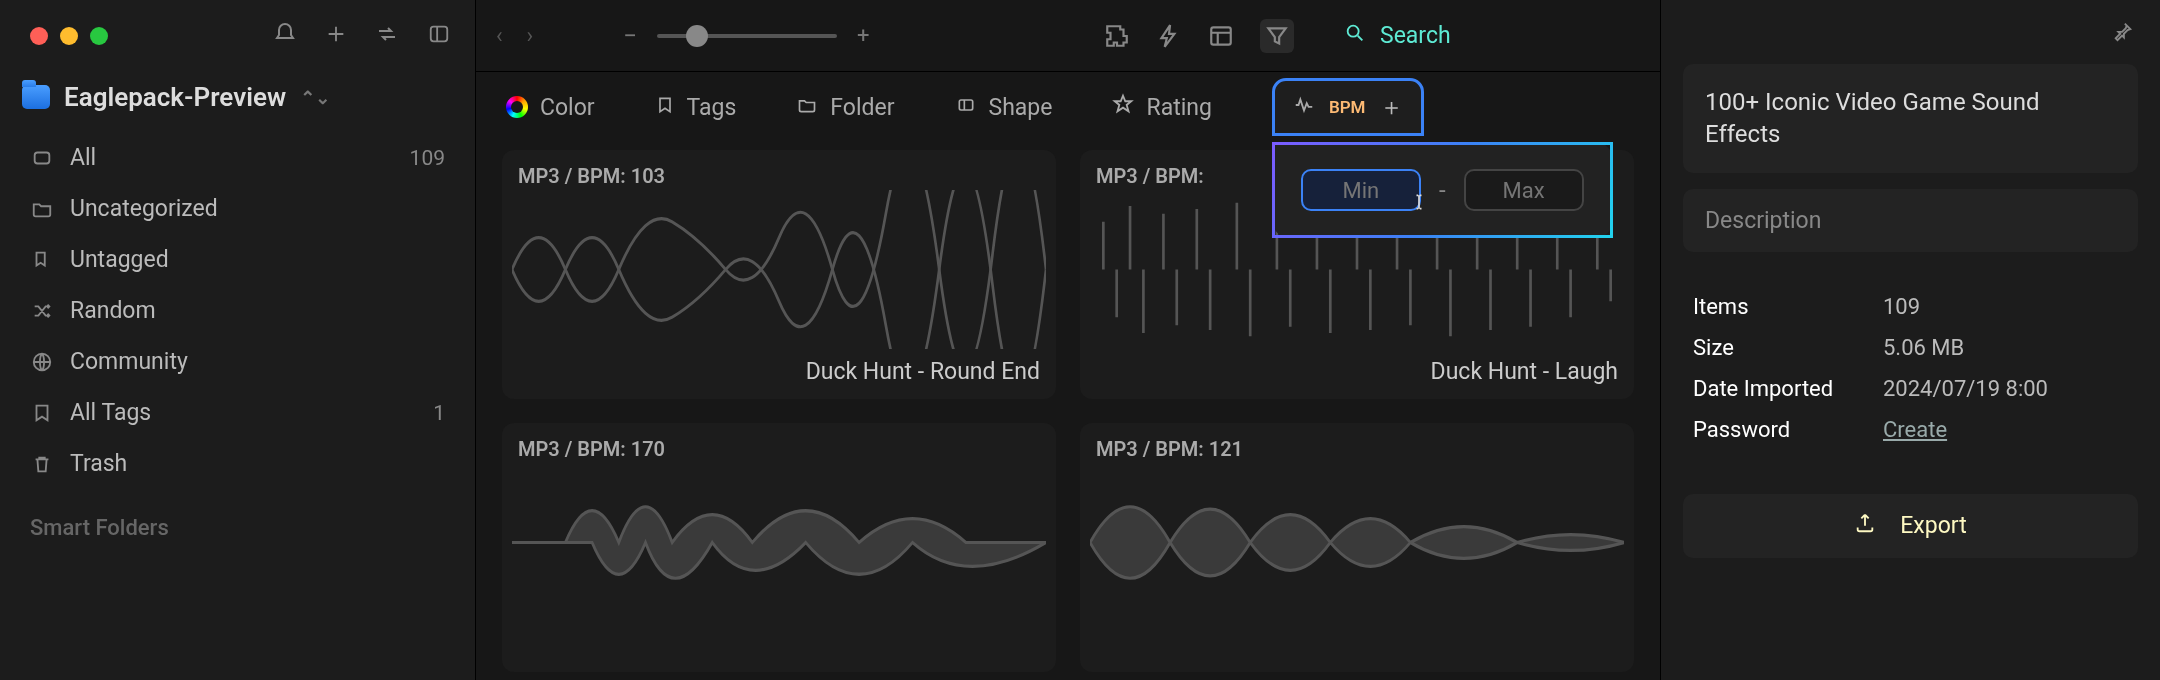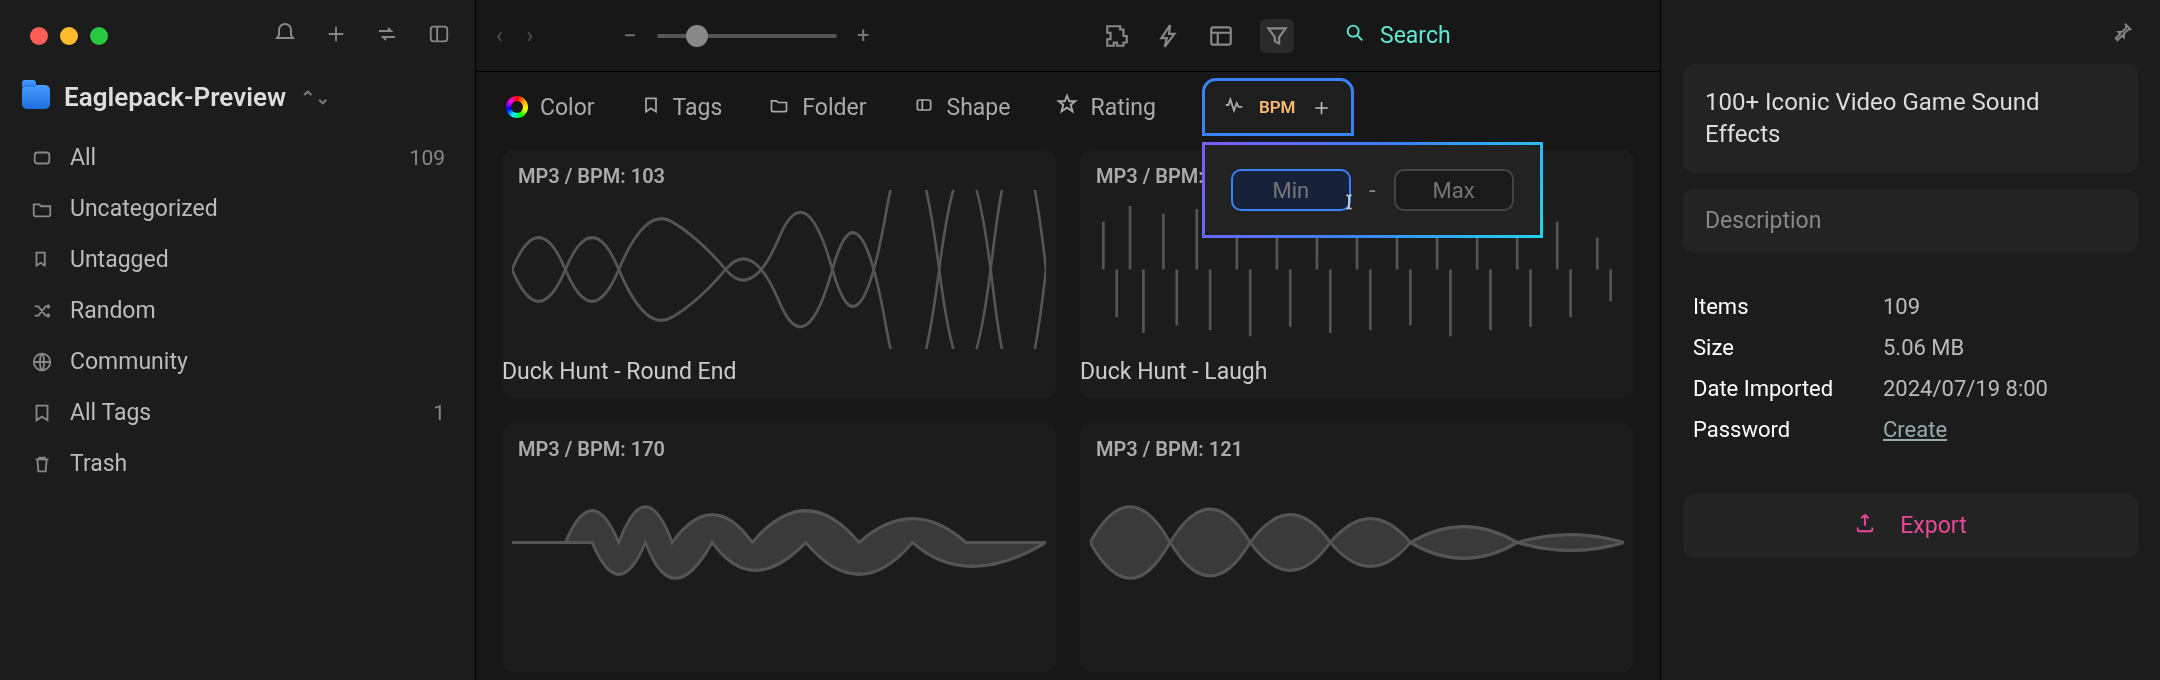--- a/index.html
+++ b/index.html
@@ -29,54 +29,54 @@
   .main { flex: 1; display: flex; flex-direction: column; background: #171717; }
   .top-toolbar { height: 72px; display: flex; align-items: center; padding: 0 20px; gap: 20px; border-bottom: 1px solid #000; }
   .nav-arrows { display: flex; gap: 24px; color: #555; font-size: 22px; }
   .zoom { display: flex; align-items: center; gap: 20px; margin-left: 70px; }
   .zoom-track { width: 180px; height: 4px; background: #555; border-radius: 3px; position: relative; }
   .zoom-thumb { position: absolute; left: 22%; top: 50%; transform: translate(-50%,-50%); width: 22px; height: 22px; border-radius: 50%; background: #888; }
   .tool-icons { display: flex; gap: 26px; color: #888; margin-left: auto; align-items: center; }
   .tool-icon { width: 26px; height: 26px; display: flex; align-items: center; justify-content: center; }
   .search-bar { display: flex; align-items: center; gap: 14px; min-width: 310px; background: transparent; padding: 8px 14px; color: #5eead4; font-size: 23px; border-radius: 8px; margin-left: 10px; }
 
-  .filter-bar { height: 70px; display: flex; align-items: center; gap: 46px; padding: 0 30px; position: relative; }
+  .filter-bar { height: 70px; display: flex; align-items: center; gap: 60px; padding: 0 30px; position: relative; }
   .filter-chip { display: flex; align-items: center; gap: 12px; color: #aaa; font-size: 23px; cursor: pointer; }
   .color-ring { width: 22px; height: 22px; border-radius: 50%; background: conic-gradient(red,orange,yellow,lime,cyan,blue,magenta,red); position: relative; }
   .color-ring::after { content:''; position:absolute; inset:5px; background:#171717; border-radius:50%; }
 
   .bpm-chip { background: #1e1e1e; border: 3px solid #3b82f6; border-radius: 14px 14px 0 0; padding: 10px 18px; display: flex; align-items: center; gap: 14px; position: relative; z-index: 3; }
   .bpm-chip .label { color: #fdba74; font-weight: 600; font-size: 17px; }
   .bpm-plus { color: #bbb; font-size: 24px; }
 
   .bpm-popover { position: absolute; top: 64px; left: 0; background: #222; border: 3px solid; border-image: linear-gradient(120deg,#7b5cff,#3b82f6,#22d3ee) 1; border-radius: 0 18px 18px 18px; padding: 24px 26px; display: flex; align-items: center; gap: 18px; z-index: 2; }
   .bpm-input { width: 120px; height: 42px; background: #1a1a1a; border: 2px solid #444; border-radius: 10px; color: #ccc; text-align: center; font-size: 22px; }
   .bpm-input.active { border-color: #3b82f6; background: #16213a; }
   .bpm-dash { color: #888; font-size: 24px; }
   .cursor-i { position: absolute; left: 134px; top: 44px; color: #ddd; font-size: 22px; pointer-events: none; }
 
   .grid { flex: 1; display: grid; grid-template-columns: 1fr 1fr; gap: 24px; padding: 8px 26px; overflow: hidden; }
   .card { background: #1c1c1c; border-radius: 12px; position: relative; overflow: hidden; }
   .card-badge { position: absolute; top: 14px; left: 16px; color: #aaa; font-size: 20px; font-weight: 600; }
   .wave { position: absolute; inset: 40px 10px 50px 10px; display: flex; align-items: center; justify-content: center; }
   .wave svg { width: 100%; height: 100%; }
-  .card-title { position: absolute; bottom: 14px; left: 0; right: 4px; text-align: left; font-size: 23px; color: #ccc; }
+  .card-title { position: absolute; bottom: 14px; left: 0; right: 16px; text-align: right; font-size: 23px; color: #ccc; }
 
   
   .inspector { width: 500px; background: #1c1c1c; border-left: 1px solid #000; display: flex; flex-direction: column; padding: 20px 0; }
   .pin-row { display: flex; justify-content: flex-end; padding: 0 26px 10px; color: #888; }
   .title-box { background: #232323; margin: 8px 22px; padding: 22px 22px; border-radius: 10px; color: #ddd; font-size: 24px; line-height: 1.35; }
   .desc-box { background: #232323; margin: 8px 22px; padding: 18px 22px; border-radius: 10px; color: #888; font-size: 23px; }
   .props { padding: 26px 32px; }
   .props h3 { color: #ccc; font-size: 23px; font-weight: 600; margin-bottom: 18px; }
   .prop-row { display: flex; padding: 8px 0; font-size: 22px; font-family: ui-monospace, Menlo, monospace; }
   .prop-key { width: 190px; color: #ffffff; }
   .prop-val { color: #bbb; }
   .prop-val.link { color: #9aa; text-decoration: underline; cursor: pointer; }
-  .export-btn { margin: 18px 22px; background: #232323; border-radius: 10px; padding: 18px; display: flex; align-items: center; justify-content: center; gap: 24px; color: #ec4899; font-size: 23px; cursor: pointer; }
+  .export-btn { margin: 18px 22px; background: #232323; border-radius: 10px; padding: 18px; display: flex; align-items: center; justify-content: center; gap: 24px; color: #fef9c3; font-size: 23px; cursor: pointer; }
 
   svg { stroke: currentColor; fill: none; stroke-width: 2; }
 </style>
 </head>
 <body>
 
 <aside class="sidebar">
   <div class="window-controls">
     <div class="dot red"></div>
     <div class="dot yellow"></div>
@@ -159,20 +159,21 @@
     <li class="nav-item">
       <span class="nav-icon">
           <svg width="22" height="22" viewBox="0 0 24 24">
             <path d="M5 7h14M9 7V5h6v2M7 7l1 13h8l1-13"></path>
           </svg>
         </span>
       <span>Trash</span>
     </li>
   </ul>
 
+  <div class="section-title">Smart Folders</div>
 </aside>
 
 <main class="main">
   <div class="top-toolbar">
     <div class="nav-arrows">
       <span>‹</span>
       <span>›</span>
     </div>
     <div class="zoom">
       <span style="color:#777;font-size:24px;">−</span>

